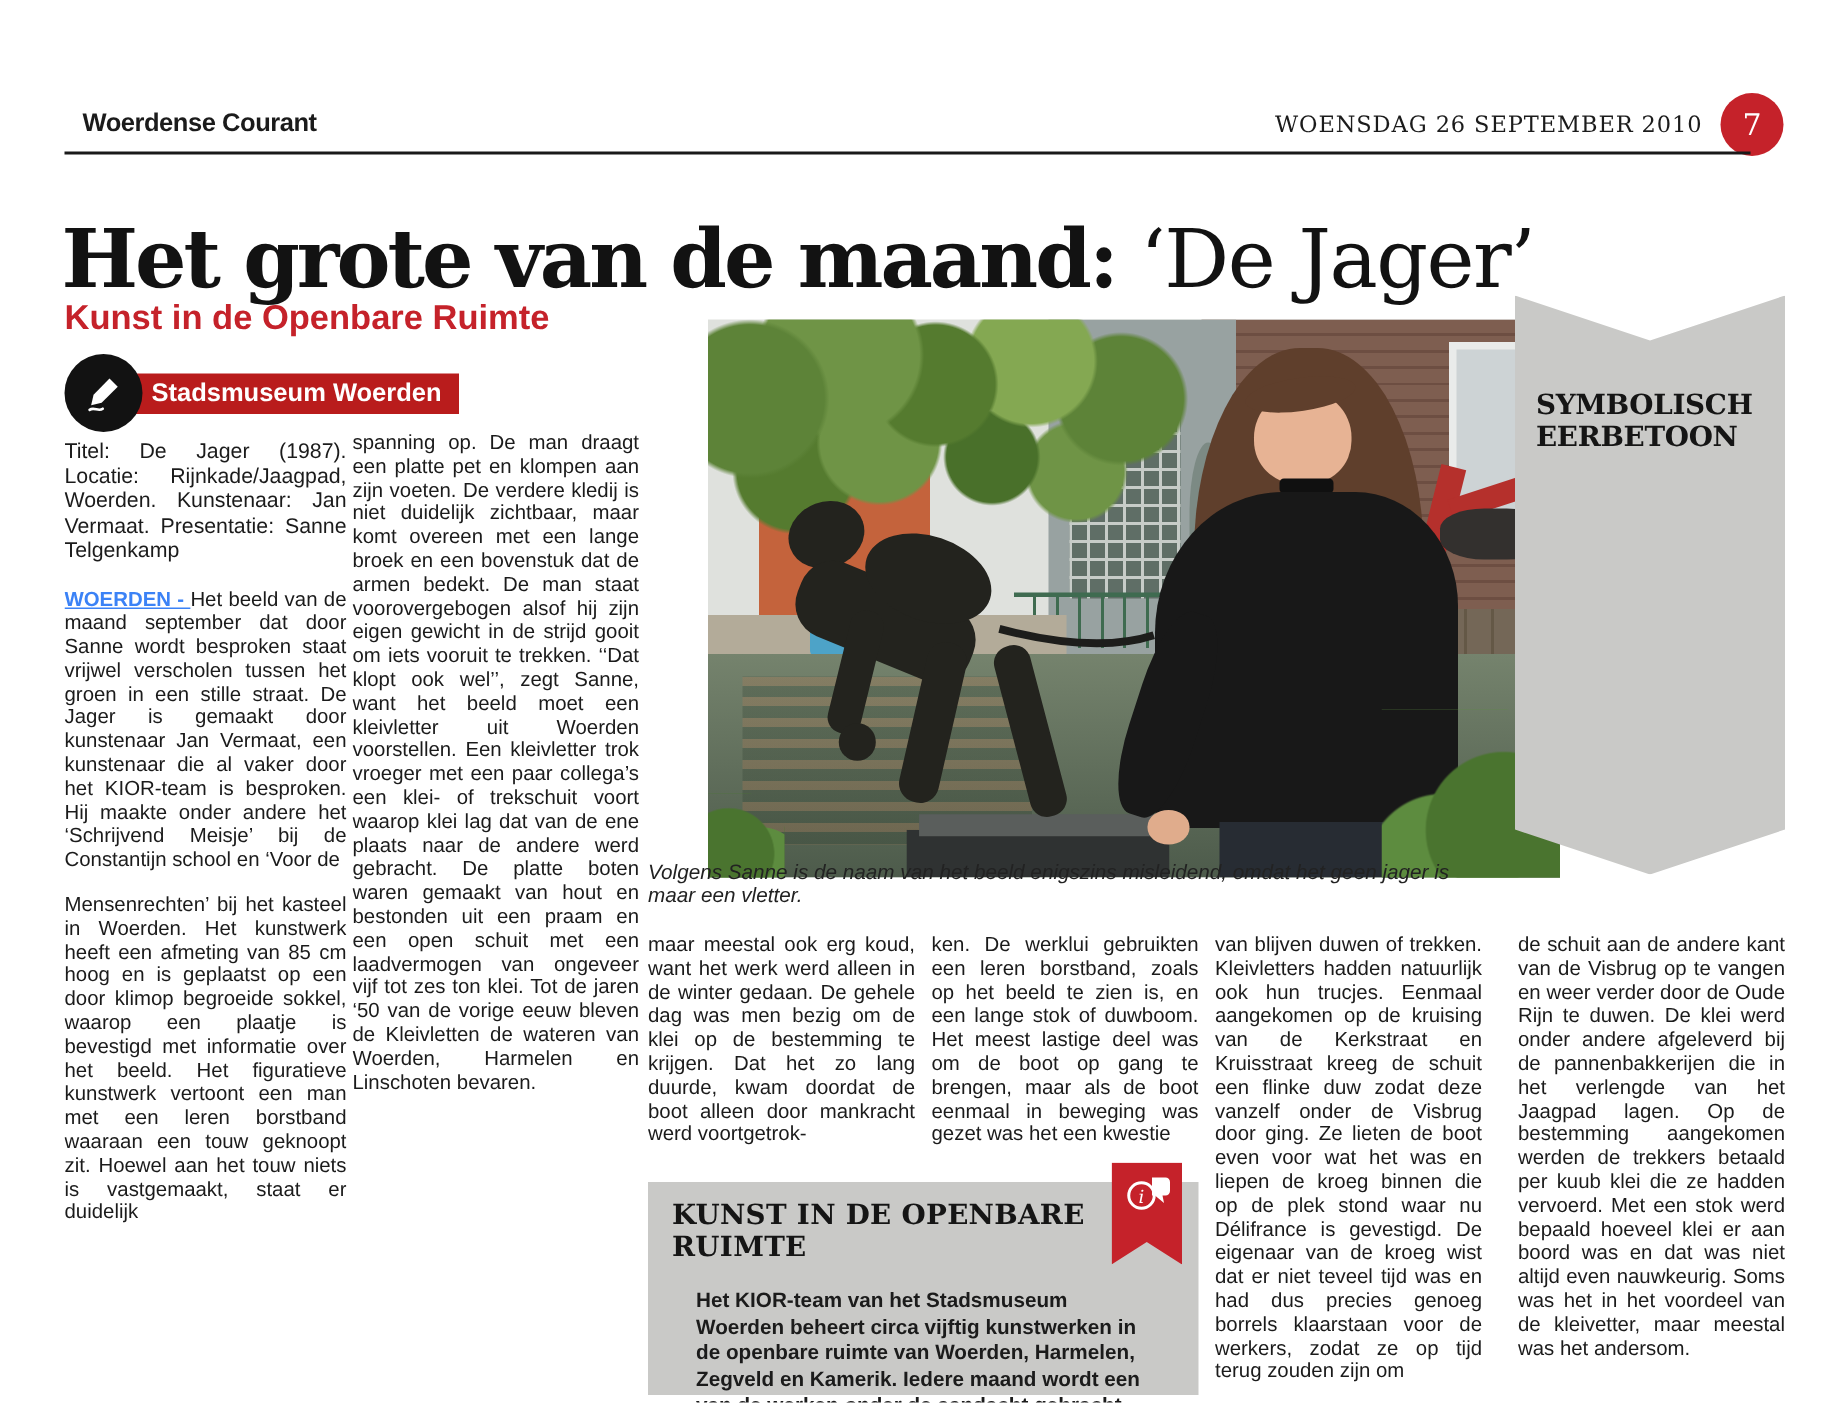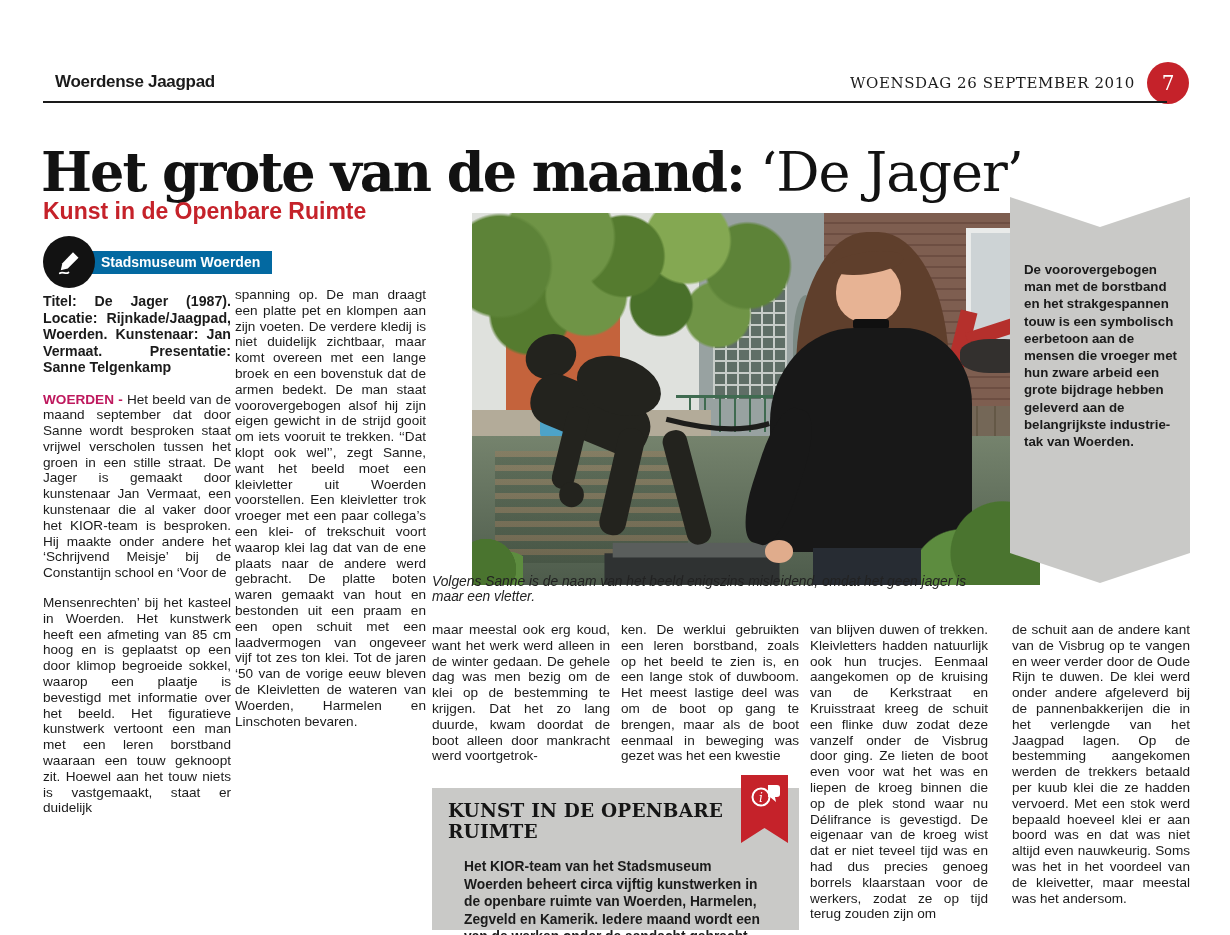--- a/index.html
+++ b/index.html
@@ -17,28 +17,28 @@
   
   #headline{position:absolute;left:41px;top:104px;width:1150px;white-space:nowrap;
     font-family:"DejaVu Serif",serif;font-size:54px;letter-spacing:-2px;color:#121212;}
   #headline .hl-main{font-weight:700;}
   #headline .hl-quote{font-weight:400;letter-spacing:-1px;text-align:right;}
   
   #kicker{position:absolute;left:43px;top:198px;font-size:23px;font-weight:bold;color:#c5222a;}
   #logo-row{position:absolute;left:43px;top:236px;display:flex;align-items:center;}
   #logo-circle{width:52px;height:52px;border-radius:50%;background:#121212;display:flex;
     align-items:center;justify-content:center;flex:0 0 auto;z-index:2;}
-  #source-badge{background:#0369a1;color:#fff;font-weight:bold;font-size:14px;
+  #source-badge{background:#b91c1c;color:#fff;font-weight:bold;font-size:17px;
     padding:3px 12px 4px 18px;margin-left:-12px;z-index:1;}
   
   .bodytext{font-size:13.6px;line-height:15.8px;text-align:justify;hyphens:auto;}
   .bodytext p{margin:0 0 14px 0;}
   #col1{position:absolute;left:43px;top:293px;width:188px;height:640px;overflow:hidden;}
-  #credit{font-size:14.2px;font-weight:bold;line-height:16.5px;text-align:justify;margin:0 0 16px 0;}
-  .dateline{color:#be185d;font-weight:bold;}
+  #credit{font-size:14.2px;font-weight:normal;line-height:16.5px;text-align:justify;margin:0 0 16px 0;}
+  .dateline{color:#3b82f6;font-weight:bold;text-decoration:underline;}
   #pullquote{color:#c5222a;font-size:21px;line-height:25px;font-weight:500;
     letter-spacing:-0.3px;margin:22px 0 16px 0;text-align:left;}
   #col2{position:absolute;left:235px;top:287px;width:191px;height:646px;overflow:hidden;}
   .bottom-col{position:absolute;top:622px;width:178px;overflow:hidden;}
   #bottom1{left:432px;height:162px;}
   #bottom2{left:621px;height:162px;}
   #bottom3{left:810px;height:310px;}
   #bottom4{left:1012px;height:310px;}
   
   #photo{position:absolute;left:432px;top:197px;width:568px;height:372px;overflow:hidden;background:#dfe1dd;}
@@ -108,21 +108,21 @@
   #infobox h3{margin:0 0 5px 0;font-family:"DejaVu Serif",serif;font-size:18.5px;letter-spacing:0.2px;
     color:#151515;width:290px;}
   #infobox p{margin:16px;font-size:13.8px;font-weight:bold;line-height:17.6px;}
   #info-ribbon{position:absolute;top:-13px;right:11px;width:47px;height:68px;background:#c5222a;
     clip-path:polygon(0 0,100% 0,100% 100%,50% calc(100% - 15px),0 100%);
     display:flex;justify-content:center;padding-top:6px;box-sizing:border-box;}
 </style>
 </head>
 <body>
 
-<div id="masthead">Woerdense Jaagpad</div>
+<div id="masthead">Woerdense Courant</div>
 <div id="edition-date">WOENSDAG 26 SEPTEMBER 2010</div>
 <div id="page-circle">
   <span>7</span>
 </div>
 <div id="header-rule"></div>
 
 <h1 id="headline">
   <span class="hl-main">Het grote van de maand:</span><span class="hl-quote"> ‘De Jager’</span>
 </h1>
 
@@ -185,21 +185,21 @@
   <div class="ph" id="ph-shirt"></div>
   <div class="ph" id="ph-arm"></div>
   <div class="ph" id="ph-hand"></div>
   <div class="ph" id="ph-jeans"></div>
   <div class="ph" id="ph-plant-br"></div>
   <div class="ph" id="ph-plant-bl"></div>
 </figure>
 <div id="caption">Volgens Sanne is de naam van het beeld enigszins misleidend, omdat het geen jager is maar een vletter.</div>
 
 <aside id="sidebar">
-  <p>De voorovergebogen man met de borstband en het strakgespannen touw is een symbolisch eerbetoon aan de mensen die vroeger met hun zware arbeid een grote bijdrage hebben geleverd aan de belangrijkste industrie-tak van Woerden.</p>
+  <h2>SYMBOLISCH EERBETOON</h2>
 </aside>
 
 <div id="bottom1" class="bottom-col bodytext">
   <p>maar meestal ook erg koud, want het werk werd alleen in de winter gedaan. De gehele dag was men bezig om de klei op de bestemming te krijgen. Dat het zo lang duurde, kwam doordat de boot alleen door mankracht werd voortgetrok-</p>
 </div>
 <div id="bottom2" class="bottom-col bodytext">
   <p>ken. De werklui gebruikten een leren borstband, zoals op het beeld te zien is, en een lange stok of duwboom. Het meest lastige deel was om de boot op gang te brengen, maar als de boot eenmaal in beweging was gezet was het een kwestie</p>
 </div>
 <div id="bottom3" class="bottom-col bodytext">
   <p>van blijven duwen of trekken. Kleivletters hadden natuurlijk ook hun trucjes. Eenmaal aangekomen op de kruising van de Kerkstraat en Kruisstraat kreeg de schuit een flinke duw zodat deze vanzelf onder de Visbrug door ging. Ze lieten de boot even voor wat het was en liepen de kroeg binnen die op de plek stond waar nu Délifrance is gevestigd. De eigenaar van de kroeg wist dat er niet teveel tijd was en had dus precies genoeg borrels klaarstaan voor de werkers, zodat ze op tijd terug zouden zijn om</p>

